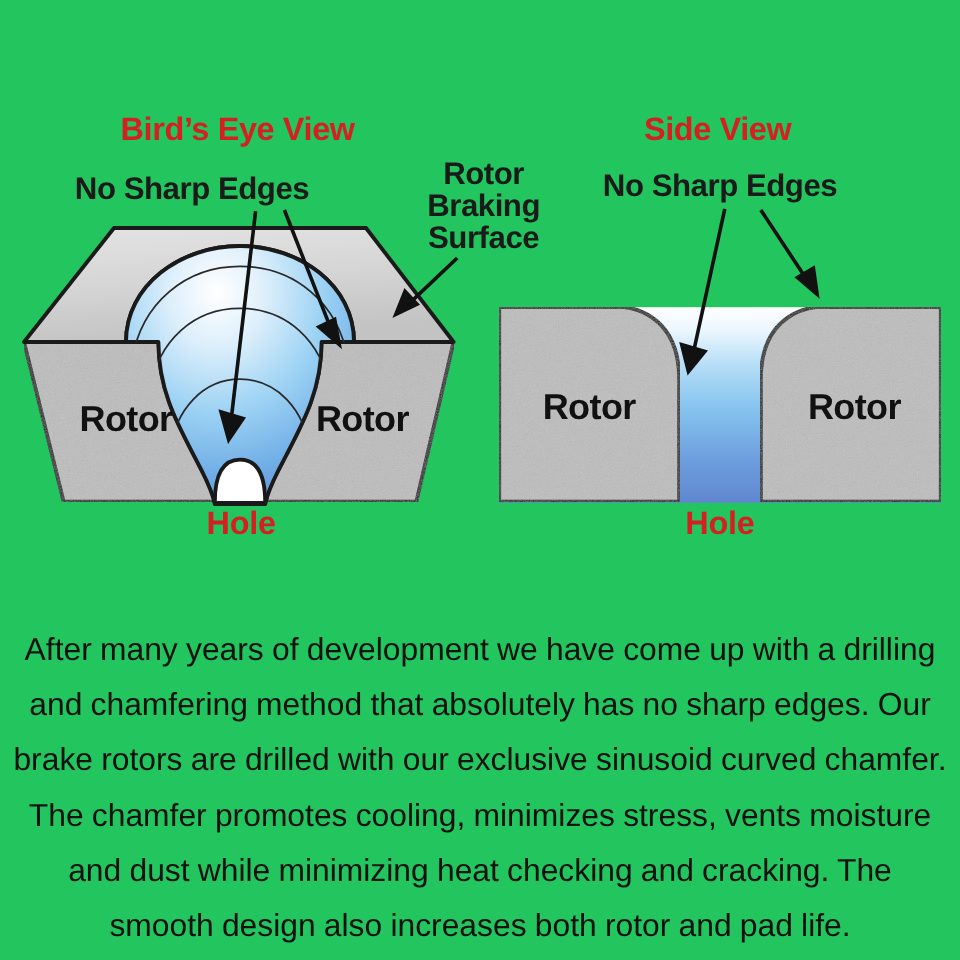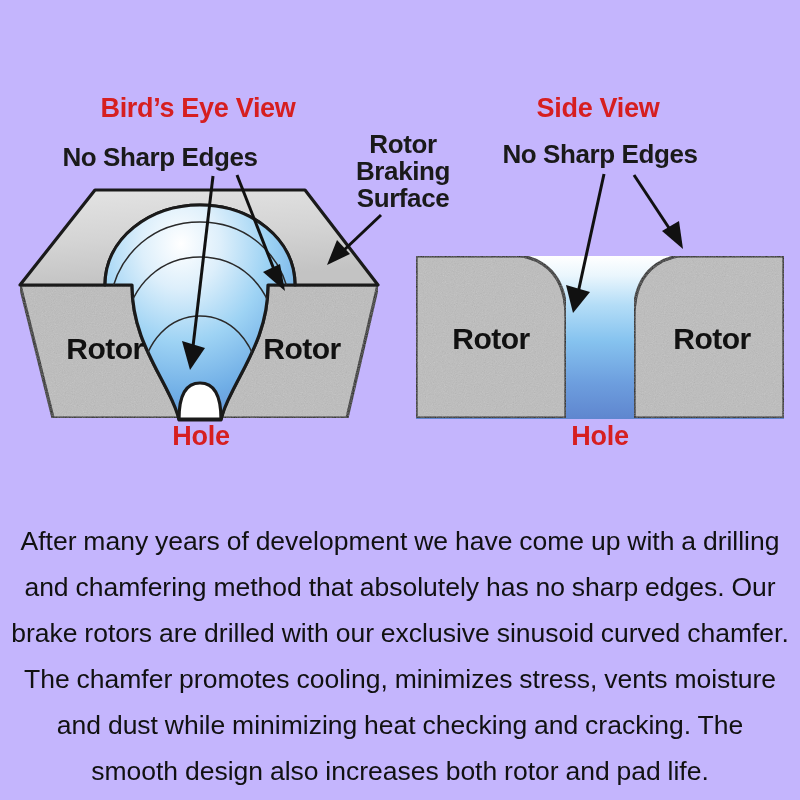--- a/index.html
+++ b/index.html
@@ -12,21 +12,21 @@
     width: 800px;
     height: 800px;
     overflow: hidden;
     font-family: "Liberation Sans", sans-serif;
     position: relative;
   }
   #page {
     position: relative;
     width: 800px;
     height: 800px;
-    background: #c4b5fd;
+    background: #22c55e;
   }
   
   #figure-area {
     position: absolute;
     left: 0;
     top: 0;
     width: 800px;
     height: 470px;
   }
   #figure-svg {

